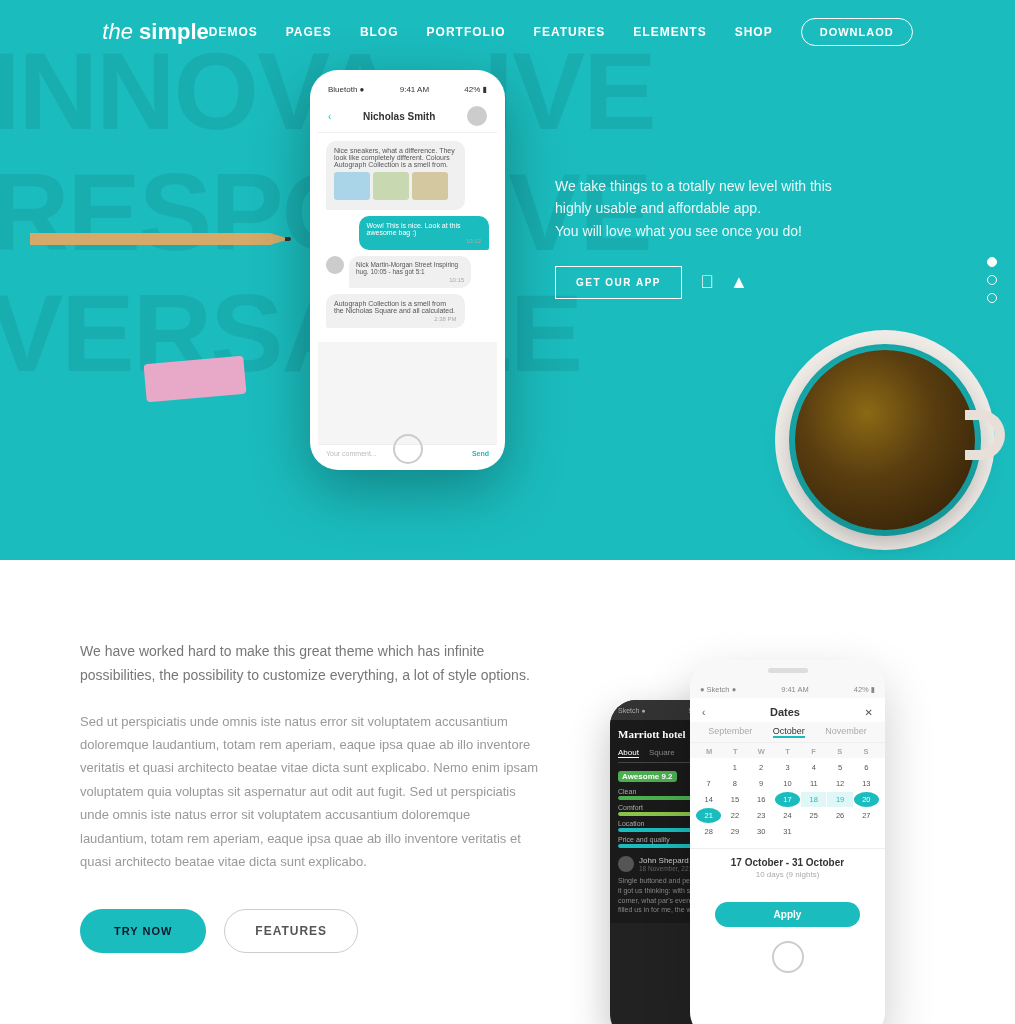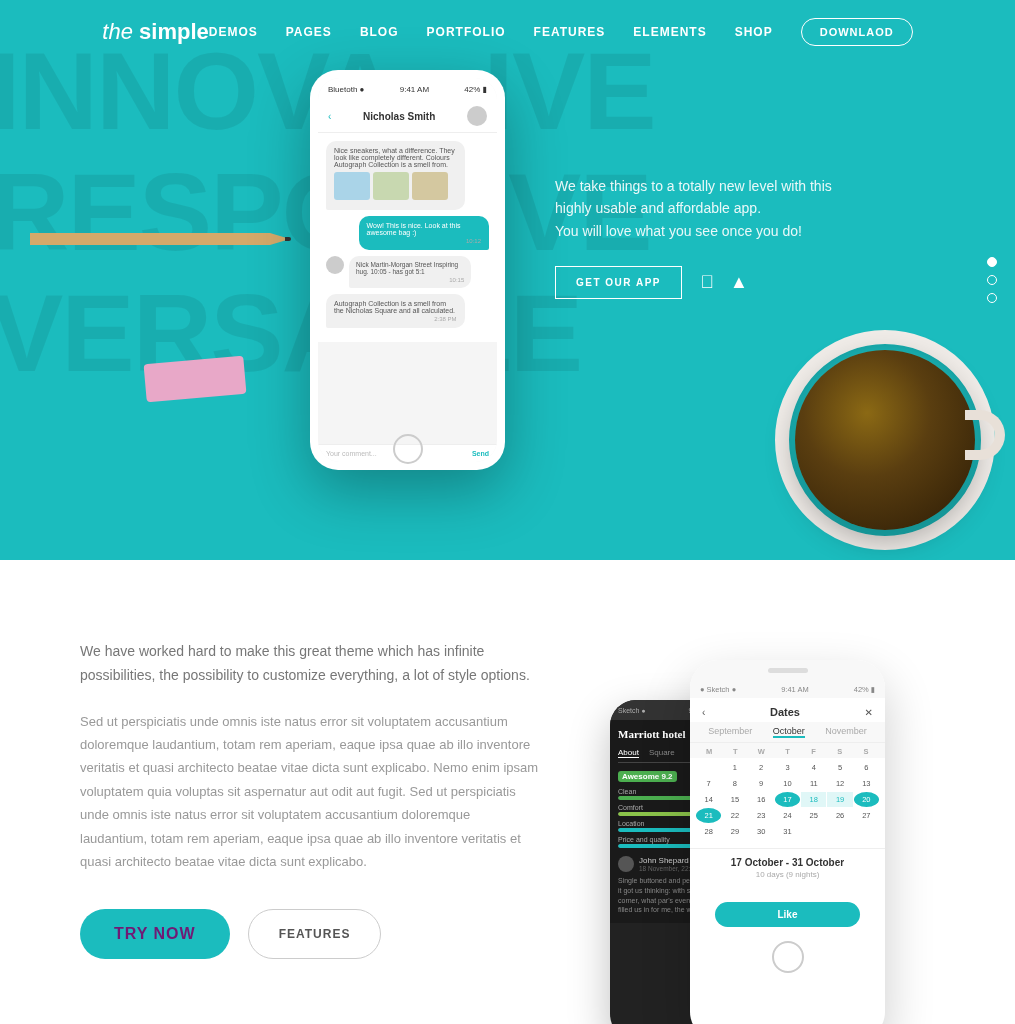--- a/index.html
+++ b/index.html
@@ -377,25 +377,25 @@
       color: #999;
       line-height: 1.8;
       margin-bottom: 36px;
     }
     .why-buttons {
       display: flex;
       gap: 18px;
     }
     .btn-try {
       background: #1bbcbe;
-      color: #701a75;
+      color: #0f172a;
       border: none;
       padding: 16px 34px;
       border-radius: 30px;
-      font-size: 16px;
+      font-size: 11px;
       font-weight: 700;
       letter-spacing: 1px;
       text-transform: uppercase;
       cursor: pointer;
     }
     .btn-features {
       background: white;
       color: #555;
       border: 1.5px solid #ccc;
       padding: 13px 30px;
@@ -804,20 +804,20 @@
         <div class="cal-cell">30</div>
         <div class="cal-cell">31</div>
         <div class="cal-cell empty"></div>
         <div class="cal-cell empty"></div>
         <div class="cal-cell empty"></div>
         <div class="cal-cell empty"></div>
       </div>
       <div class="cal-footer">
         <div class="cal-footer-title">17 October - 31 October</div>
         <div class="cal-footer-sub">10 days (9 nights)</div>
-        <button class="cal-apply-btn">Like</button>
+        <button class="cal-apply-btn">Apply</button>
       </div>
       <div style="display:flex;justify-content:center;padding:6px;">
         <div style="width:32px;height:32px;border:2px solid #ccc;border-radius:50%;"></div>
       </div>
     </div>
   </div>
 </div>
 
 </body></html>

